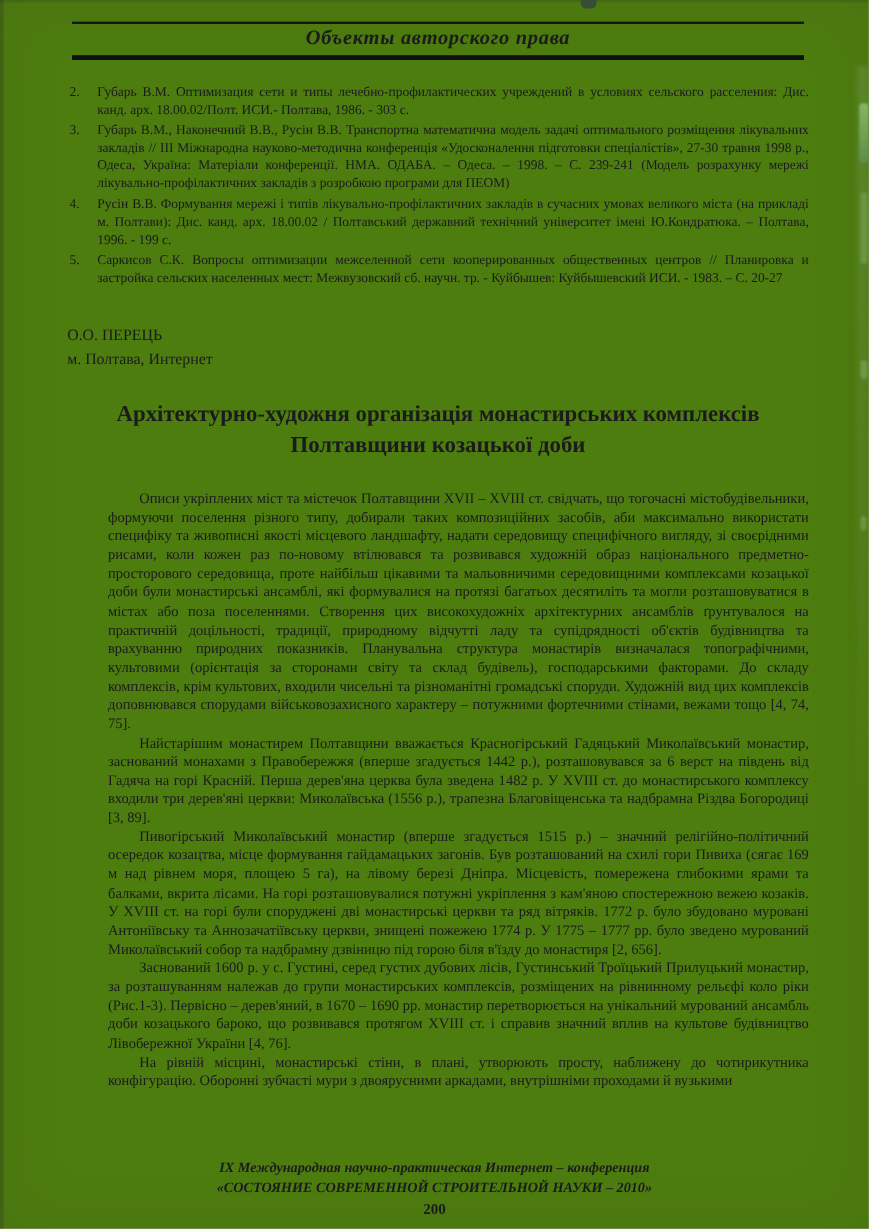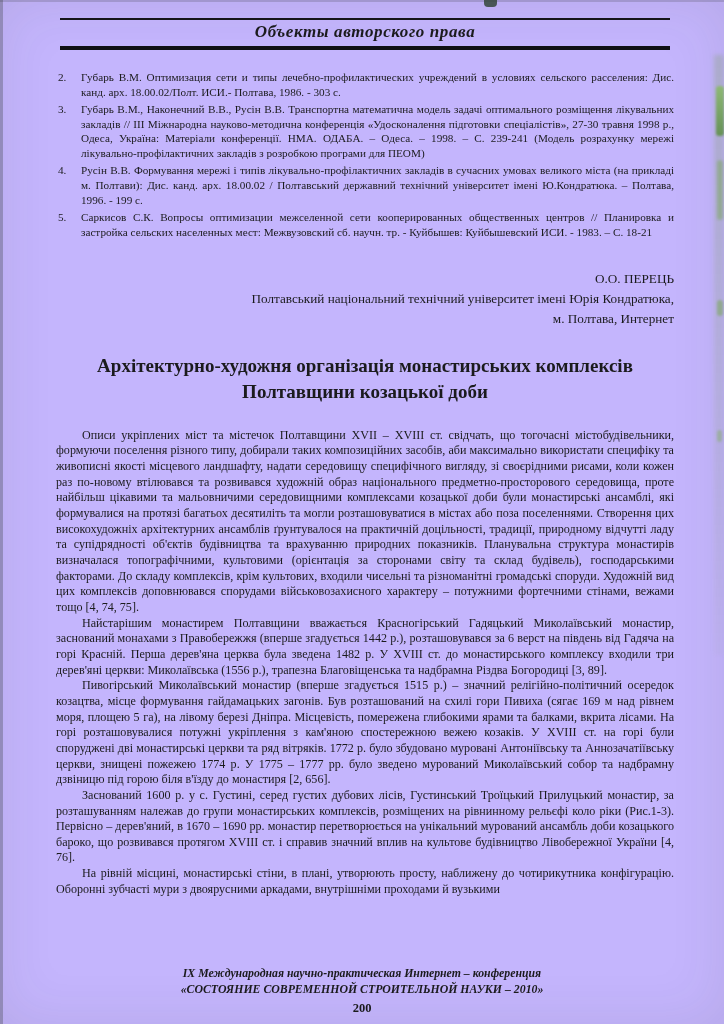--- a/index.html
+++ b/index.html
@@ -6,21 +6,21 @@
   body{
     background:#b6bbb0;
     font-family:"Liberation Serif", serif;
     color:#1b1b1d;
   }
   .page{
     position:relative;
     width:724px;
     height:1024px;
     margin:0 auto;
-    background:#c4b5fd;
+    background:#4d7c0f;
     overflow:hidden;
     box-shadow:inset 0 0 55px rgba(55,60,50,.10);
   }
   .edge-left{position:absolute;left:0;top:0;bottom:0;width:3px;background:rgba(40,45,40,.28);}
   .edge-top{position:absolute;left:0;top:0;right:0;height:2px;background:rgba(40,45,40,.18);}
   .content{padding:12px 50px 0 56px;}
 
   
   .banner{
     margin:6px 4px 0 4px;
@@ -36,34 +36,34 @@
     letter-spacing:.6px;
   }
 
   
   .refs{margin-top:20px;font-size:11.2px;line-height:1.3;}
   .ref{display:flex;margin-bottom:3px;}
   .ref-num{flex:none;width:14px;margin-right:9px;padding-left:2px;}
   .ref-text{flex:1;text-align:justify;}
 
   
-  .byline{margin-top:30px;text-align:right;font-size:13.2px;line-height:1.5;}
+  .byline{margin-top:30px;text-align:left;font-size:13.2px;line-height:1.5;}
 
   
   .article-title{
     margin:24px auto 0;
     width:88%;
     text-align:center;
     font-weight:bold;
     font-size:19px;
     line-height:1.4;
   }
 
   
-  .body-text{margin-top:22px;font-size:12.1px;line-height:1.295;text-align:justify;}
+  .body-text{margin-top:22px;font-size:12.1px;line-height:1.295;text-align:justify;margin-left:34px;}
   .body-text p{margin:0;text-indent:26px;}
 
   
   .footer{position:absolute;left:0;right:0;bottom:8px;text-align:center;}
   .conf{font-weight:bold;font-style:italic;font-size:11.8px;line-height:1.4;}
   .pagenum{font-weight:bold;font-size:12.5px;margin-top:3px;text-align:center;}
 
   
   .artifact{position:absolute;pointer-events:none;}
   .art-top-mark{left:484px;top:0;width:13px;height:7px;background:#35463a;border-radius:0 0 4px 4px;opacity:.85;}
@@ -106,27 +106,26 @@
       <div class="ref">
         <span class="ref-num">3.</span>
         <span class="ref-text">Губарь В.М., Наконечний В.В., Русін В.В. Транспортна математична модель задачі оптимального розміщення лікувальних закладів // ІІІ Міжнародна науково-методична конференція «Удосконалення підготовки спеціалістів», 27-30 травня 1998 р., Одеса, Україна: Матеріали конференції. НМА. ОДАБА. – Одеса. – 1998. – С. 239-241 (Модель розрахунку мережі лікувально-профілактичних закладів з розробкою програми для ПЕОМ)</span>
       </div>
       <div class="ref">
         <span class="ref-num">4.</span>
         <span class="ref-text">Русін В.В. Формування мережі і типів лікувально-профілактичних закладів в сучасних умовах великого міста (на прикладі м. Полтави): Дис. канд. арх. 18.00.02 / Полтавський державний технічний університет імені Ю.Кондратюка. – Полтава, 1996. - 199 с.</span>
       </div>
       <div class="ref">
         <span class="ref-num">5.</span>
-        <span class="ref-text">Саркисов С.К. Вопросы оптимизации межселенной сети кооперированных общественных центров // Планировка и застройка сельских населенных мест: Межвузовский сб. научн. тр. - Куйбышев: Куйбышевский ИСИ. - 1983. – С. 18-21</span>
+        <span class="ref-text">Саркисов С.К. Вопросы оптимизации межселенной сети кооперированных общественных центров // Планировка и застройка сельских населенных мест: Межвузовский сб. научн. тр. - Куйбышев: Куйбышевский ИСИ. - 1983. – С. 20-27</span>
       </div>
     </div>
 
     <div class="byline">
       <div>О.О. ПЕРЕЦЬ</div>
-      <div>Полтавський національний технічний університет імені Юрія Кондратюка,</div>
       <div>м. Полтава, Интернет</div>
     </div>
 
     <div class="article-title">Архітектурно-художня організація монастирських комплексів Полтавщини козацької доби</div>
 
     <div class="body-text">
       <p>Описи укріплених міст та містечок Полтавщини XVII – XVIII ст. свідчать, що тогочасні містобудівельники, формуючи поселення різного типу, добирали таких композиційних засобів, аби максимально використати специфіку та живописні якості місцевого ландшафту, надати середовищу специфічного вигляду, зі своєрідними рисами, коли кожен раз по-новому втілювався та розвивався художній образ національного предметно-просторового середовища, проте найбільш цікавими та мальовничими середовищними комплексами козацької доби були монастирські ансамблі, які формувалися на протязі багатьох десятиліть та могли розташовуватися в містах або поза поселеннями. Створення цих високохудожніх архітектурних ансамблів ґрунтувалося на практичній доцільності, традиції, природному відчутті ладу та супідрядності об'єктів будівництва та врахуванню природних показників. Планувальна структура монастирів визначалася топографічними, культовими (орієнтація за сторонами світу та склад будівель), господарськими факторами. До складу комплексів, крім культових, входили чисельні та різноманітні громадські споруди. Художній вид цих комплексів доповнювався спорудами військовозахисного характеру – потужними фортечними стінами, вежами тощо [4, 74, 75].</p>
       <p>Найстарішим монастирем Полтавщини вважається Красногірський Гадяцький Миколаївський монастир, заснований монахами з Правобережжя (вперше згадується 1442 р.), розташовувався за 6 верст на південь від Гадяча на горі Красній. Перша дерев'яна церква була зведена 1482 р. У XVIII ст. до монастирського комплексу входили три дерев'яні церкви: Миколаївська (1556 р.), трапезна Благовіщенська та надбрамна Різдва Богородиці [3, 89].</p>
       <p>Пивогірський Миколаївський монастир (вперше згадується 1515 р.) – значний релігійно-політичний осередок козацтва, місце формування гайдамацьких загонів. Був розташований на схилі гори Пивиха (сягає 169 м над рівнем моря, площею 5 га), на лівому березі Дніпра. Місцевість, помережена глибокими ярами та балками, вкрита лісами. На горі розташовувалися потужні укріплення з кам'яною спостережною вежею козаків. У XVIII ст. на горі були споруджені дві монастирські церкви та ряд вітряків. 1772 р. було збудовано муровані Антоніївську та Аннозачатіївську церкви, знищені пожежею 1774 р. У 1775 – 1777 рр. було зведено мурований Миколаївський собор та надбрамну дзвіницю під горою біля в'їзду до монастиря [2, 656].</p>
       <p>Заснований 1600 р. у с. Густині, серед густих дубових лісів, Густинський Троїцький Прилуцький монастир, за розташуванням належав до групи монастирських комплексів, розміщених на рівнинному рельєфі коло ріки (Рис.1-3). Первісно – дерев'яний, в 1670 – 1690 рр. монастир перетворюється на унікальний мурований ансамбль доби козацького бароко, що розвивався протягом XVIII ст. і справив значний вплив на культове будівництво Лівобережної України [4, 76].</p>

